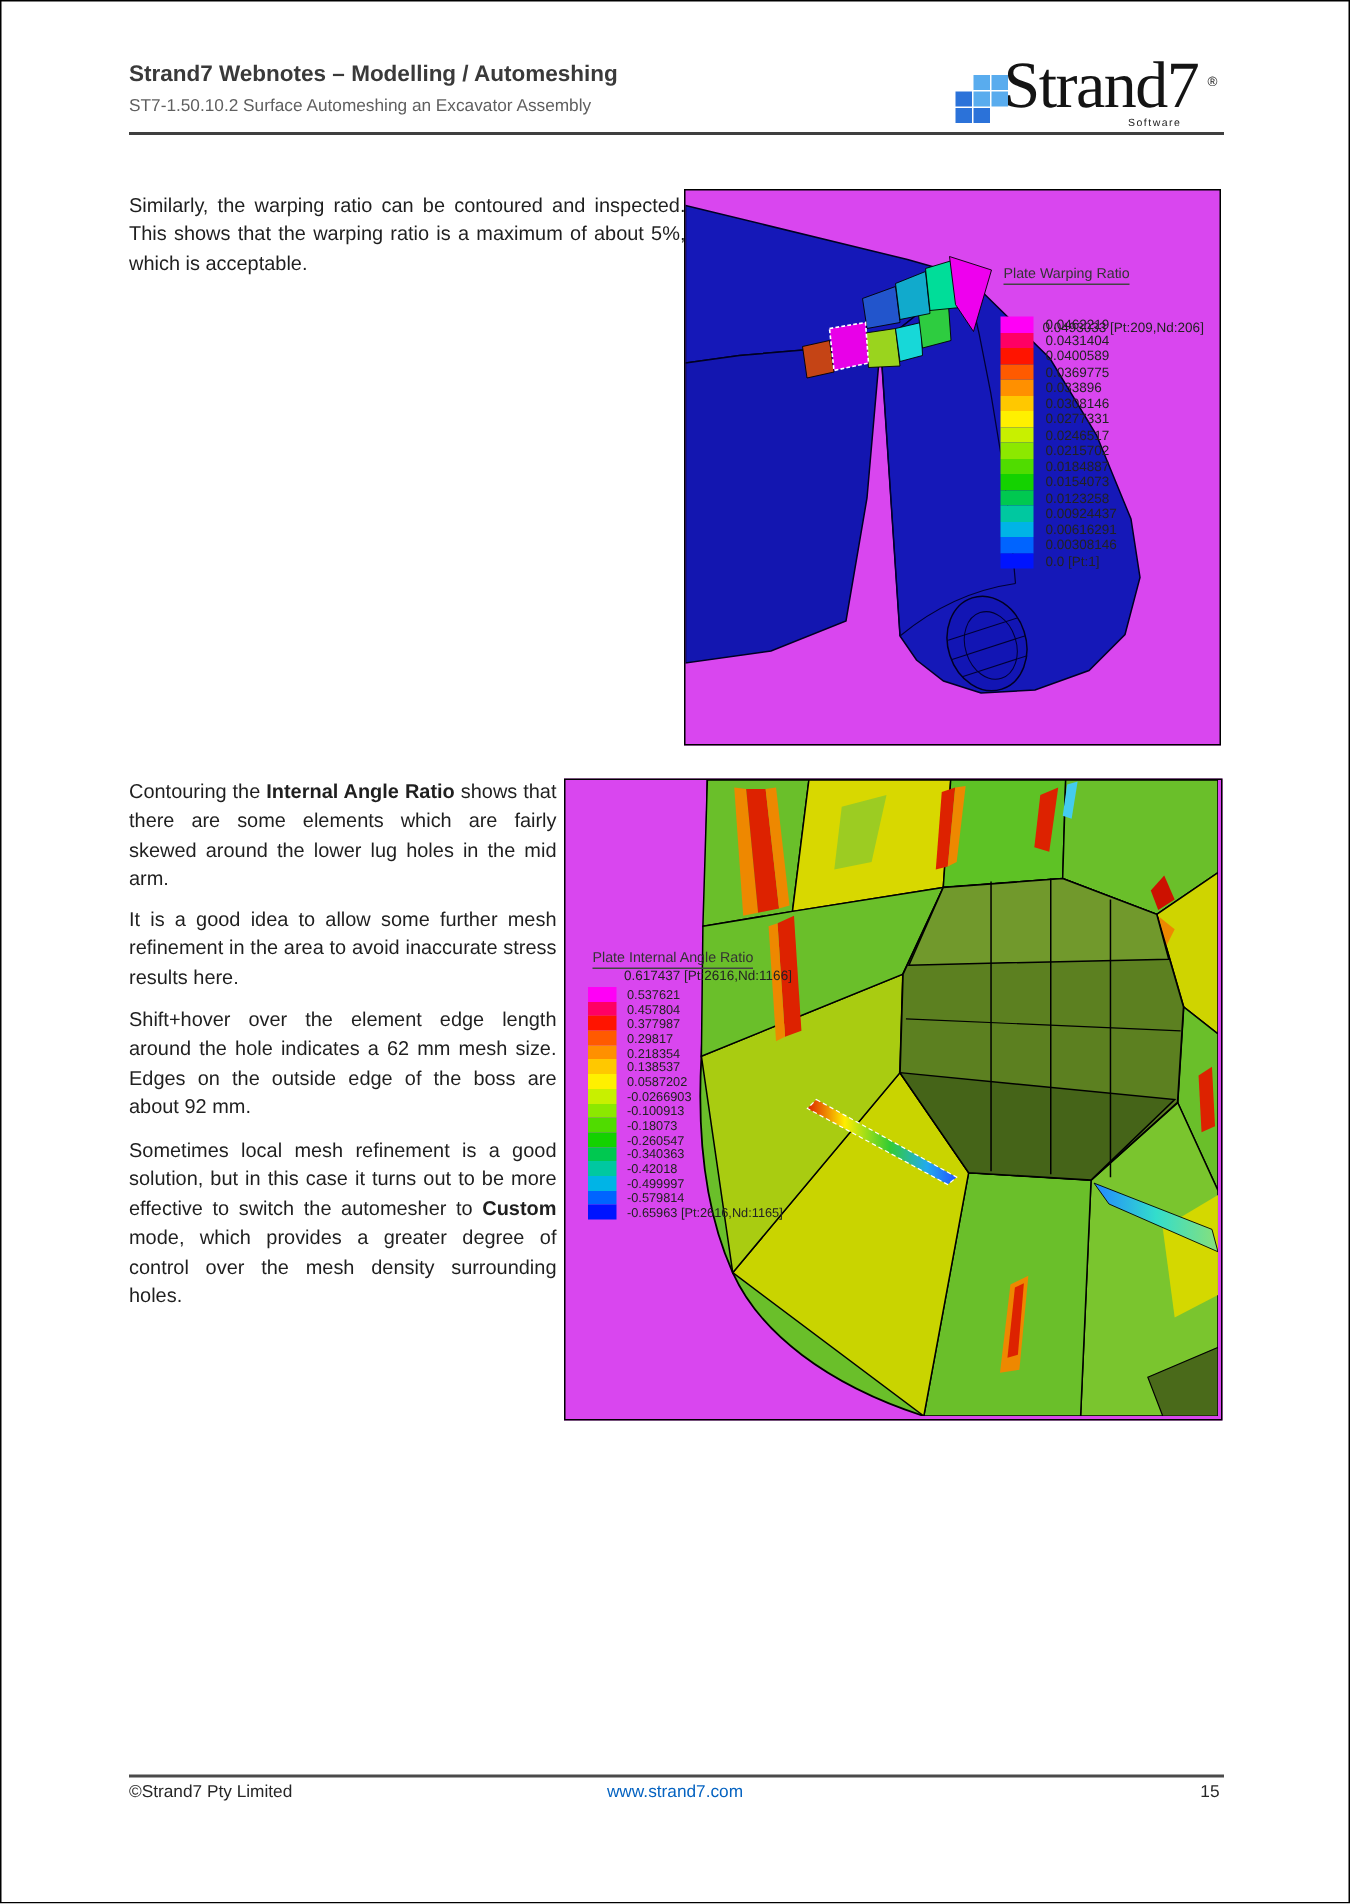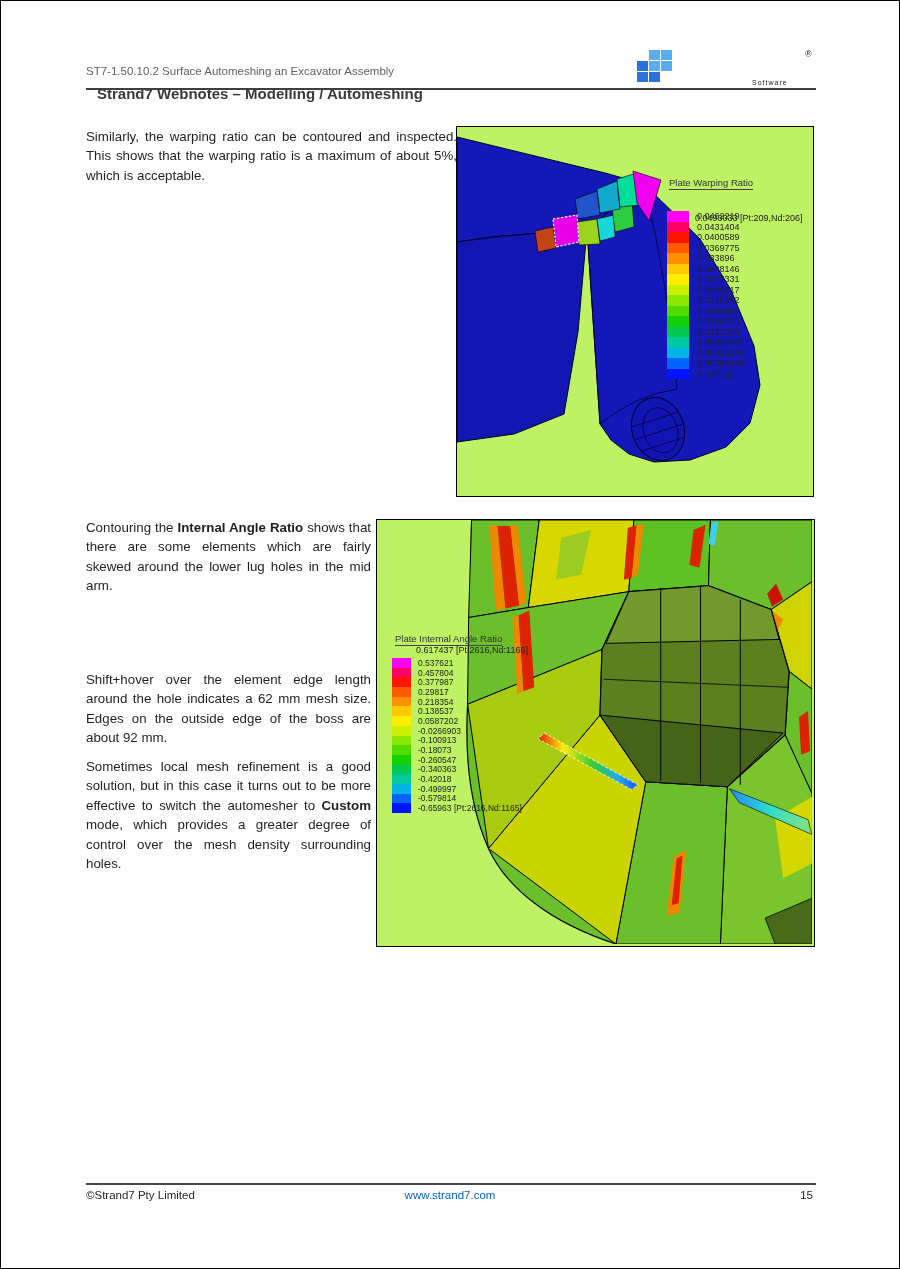--- a/index.html
+++ b/index.html
@@ -1,39 +1,39 @@
 <!DOCTYPE html>
 <html><head>
 <meta charset="utf-8">
 <style>
   html,body{margin:0;padding:0;background:#fff;}
   .page{position:relative;width:898px;height:1267px;border:1px solid #000;background:#fff;
         font-family:"Liberation Sans",sans-serif;overflow:hidden;}
   
-  .hdr-title{position:absolute;left:96px;top:40px;font-size:15px;font-weight:bold;color:#3a3a3a;margin-top:44px;}
+  .hdr-title{position:absolute;left:85px;top:40px;font-size:15px;font-weight:bold;color:#3a3a3a;}
   .hdr-sub{position:absolute;left:85px;top:64px;font-size:11.5px;color:#5f5f5f;}
   .hdr-rule{position:absolute;left:85px;top:87px;width:730px;height:2px;background:#3f3f3f;}
   
   .logo{position:absolute;left:630px;top:38px;width:186px;height:52px;}
   .logo-grid{position:absolute;left:6px;top:11px;width:36px;height:36px;}
   .logo-grid span{position:absolute;width:11px;height:10px;}
   .lg-light{background:#59ACEE;} .lg-dark{background:#2B72D9;}
   .logo-word{position:absolute;left:38px;top:-8px;font-family:"Liberation Serif",serif;
              font-size:44px;font-weight:400;color:#141414;letter-spacing:-1px;}
   .logo-tag{position:absolute;left:121px;top:40px;font-size:7px;color:#222;letter-spacing:1px;}
   .logo-reg{position:absolute;left:174px;top:10px;font-size:9px;color:#222;}
   
   .para{position:absolute;left:85px;text-align:justify;font-size:13.3px;line-height:19.4px;color:#1f1f1f;}
   .p1{top:126px;width:371px;}
   .p2{top:517px;width:285px;}
   .p3{top:602px;width:285px;}
   .p4{top:669px;width:285px;}
   .p5{top:756px;width:285px;}
   
-  .figure{position:absolute;background:#bef264;border:1px solid #000;}
+  .figure{position:absolute;background:#d946ef;border:1px solid #000;}
   .fig1{left:455px;top:125px;width:356px;height:369px;}
   .fig2{left:375px;top:518px;width:437px;height:426px;}
   .figure svg{position:absolute;left:0;top:0;}
   
   .legend{position:absolute;color:#222;}
   .leg-title{position:absolute;font-size:9.5px;color:#333;border-bottom:1px solid #444;padding-bottom:1px;white-space:nowrap;}
   .leg-max{position:absolute;font-size:9px;white-space:nowrap;color:#222;}
   .leg-rows{position:absolute;}
   .lrow{display:flex;align-items:center;}
   .sw{display:inline-block;}
@@ -69,26 +69,28 @@
   <div class="logo">
     <div class="logo-grid">
       <span class="lg-light" style="left:12px;top:0;"></span>
       <span class="lg-light" style="left:24px;top:0;"></span>
       <span class="lg-dark" style="left:0;top:11px;"></span>
       <span class="lg-light" style="left:12px;top:11px;"></span>
       <span class="lg-light" style="left:24px;top:11px;"></span>
       <span class="lg-dark" style="left:0;top:22px;"></span>
       <span class="lg-dark" style="left:12px;top:22px;"></span>
     </div>
+    <div class="logo-word">Strand7</div>
     <div class="logo-tag">Software</div>
     <div class="logo-reg">®</div>
   </div>
 
   <div class="para p1">Similarly, the warping ratio can be contoured and inspected.  This shows that the warping ratio is a maximum of about 5%, which is acceptable.</div>
   <div class="para p2"><span>Contouring the </span><b>Internal Angle Ratio</b><span> shows that there are some elements which are fairly skewed around the lower lug holes in the mid arm.</span></div>
+  <div class="para p3">It is a good idea to allow some further mesh refinement in the area to avoid inaccurate stress results here.</div>
   <div class="para p4">Shift+hover over the element edge length around the hole indicates a 62 mm mesh size.  Edges on the outside edge of the boss are about 92 mm.</div>
   <div class="para p5"><span>Sometimes local mesh refinement is a good solution, but in this case it turns out to be more effective to switch the automesher to </span><b>Custom</b><span> mode, which provides a greater degree of control over the mesh density surrounding holes.</span></div>
 
   <div class="figure fig1">
     <svg width="354" height="367" viewBox="0 0 354 367">
 
       <polygon points="0,10 148,46 187,57 130,102 36,110 0,115" fill="#1518b8" stroke="#000022" stroke-width="1"></polygon>
 
       <polygon points="0,115 36,110 130,102 121,205 107,287 57,307 0,315" fill="#1316b0" stroke="#000022" stroke-width="1"></polygon>
 

